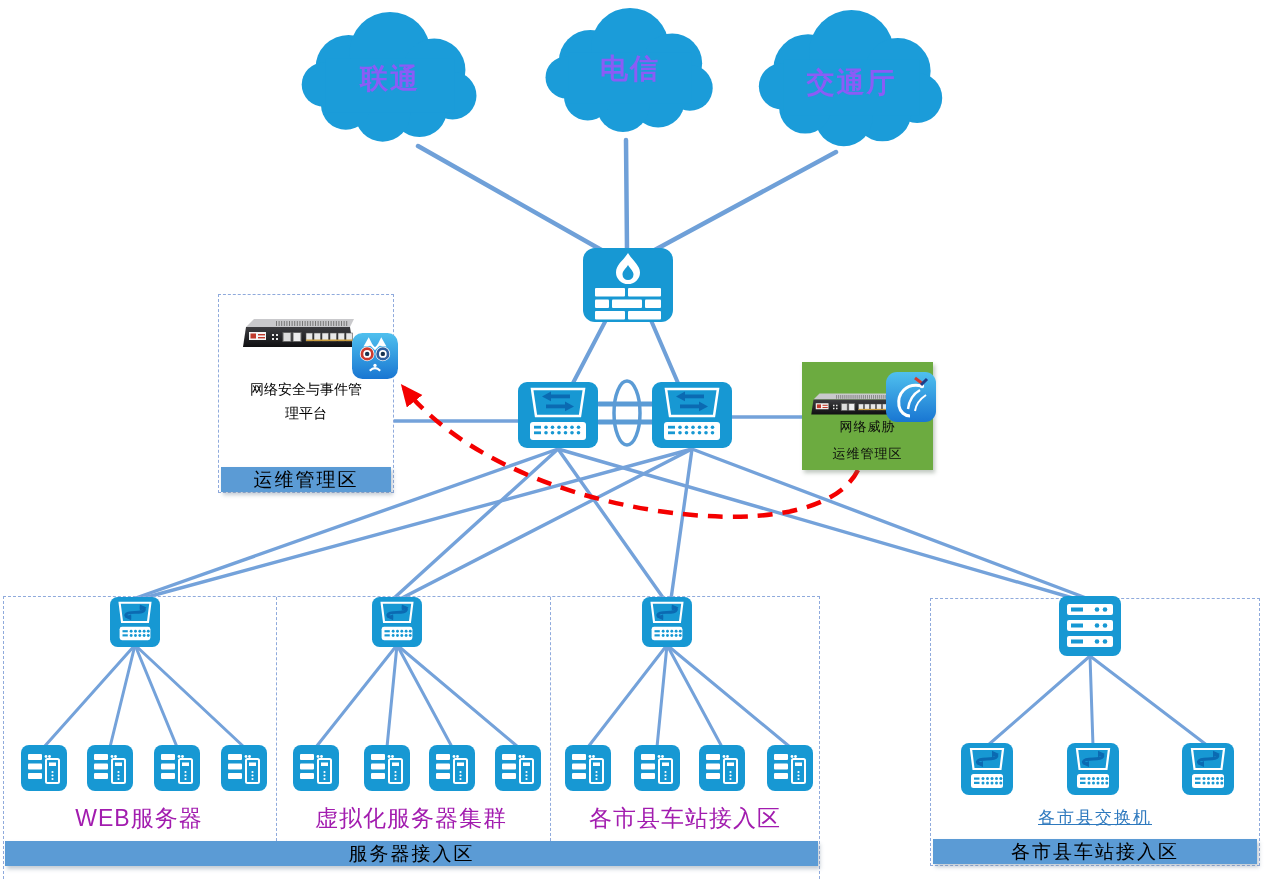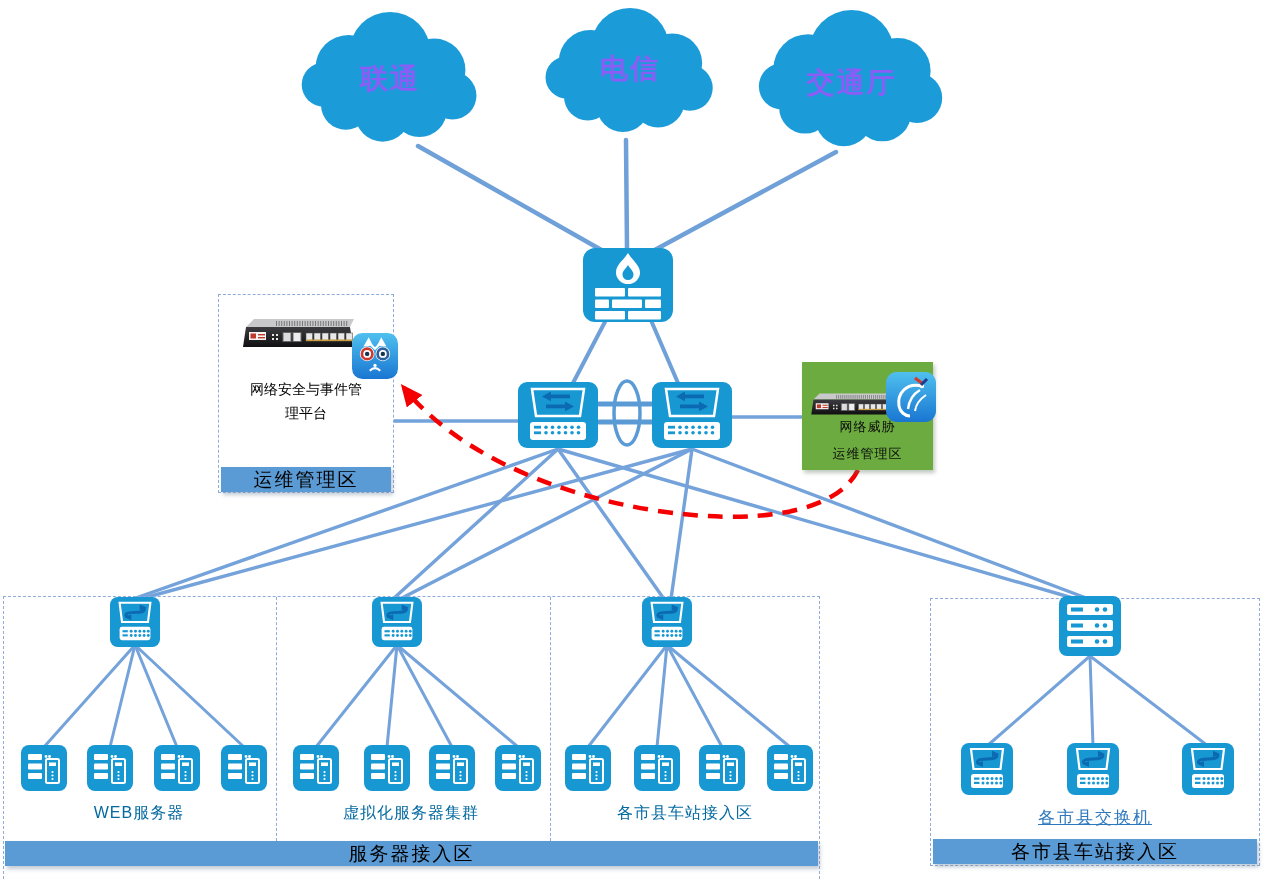--- a/index.html
+++ b/index.html
@@ -24,21 +24,21 @@
     font-size:19px;text-align:center;line-height:25px;height:25px;
     box-shadow:2px 3px 4px rgba(120,140,160,.45);letter-spacing:2px;
   }
   .mgmt-box{background:#fff;}
   .mgmt-line{position:absolute;width:100%;left:0;text-align:center;color:#000;font-size:14px;}
   .green-box{
     position:absolute;background:var(--c-probe_green,#6CAB40);
     box-shadow:2px 3px 4px rgba(100,120,100,.4);
   }
   .green-line{position:absolute;width:100%;left:0;text-align:center;color:#0b0b0b;font-size:13px;font-weight:500;letter-spacing:1px;}
-  .group-label{position:absolute;text-align:center;color:#0369a1;font-size:16px;letter-spacing:1px;}
+  .group-label{position:absolute;text-align:center;color:#a21caf;font-size:23px;letter-spacing:1px;}
   .county-label{position:absolute;text-align:center;color:var(--c-county_label_blue,#2E79BE);font-size:17px;letter-spacing:2px;text-decoration:underline;}
 </style>
 </head>
 <body>
 
 <div id="canvas">
 
   <svg width="0" height="0" style="position:absolute" aria-hidden="true">
     <defs>
       <linearGradient id="appgrad" x1="0" y1="0" x2="0" y2="1">

